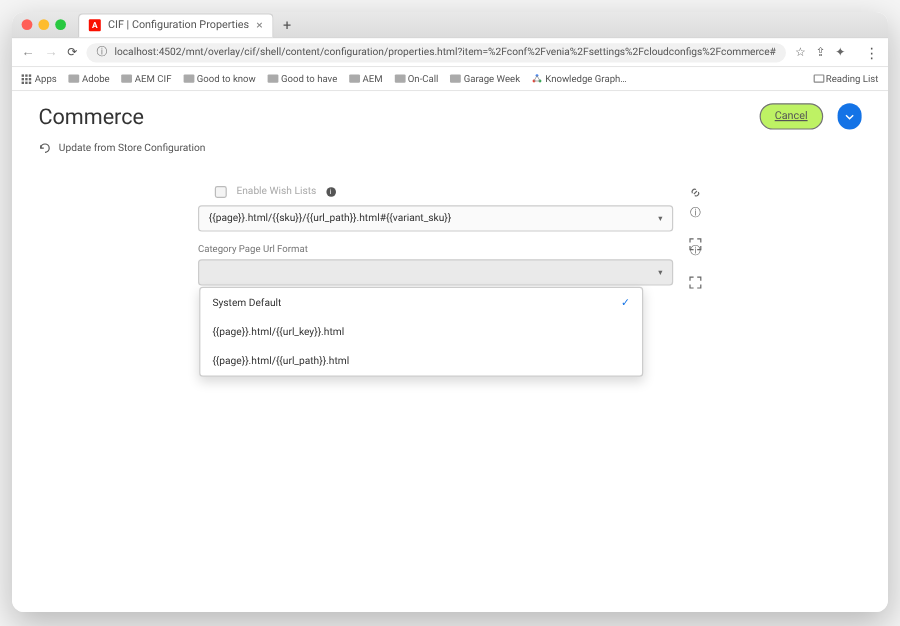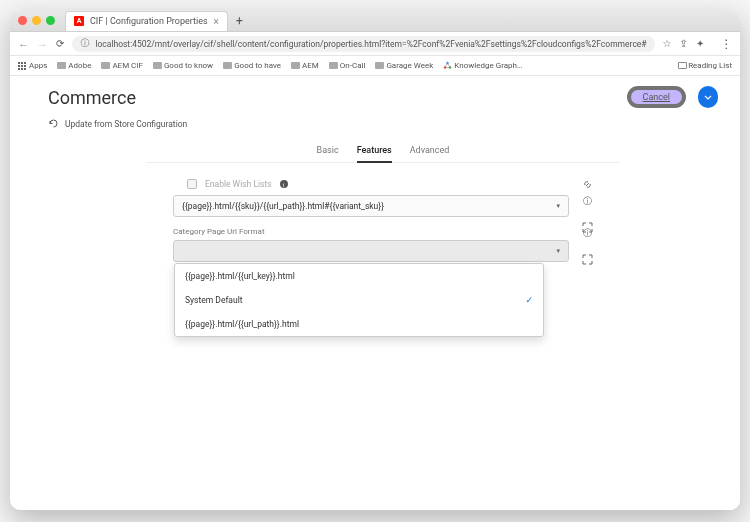--- a/index.html
+++ b/index.html
@@ -30,25 +30,25 @@
   .bm-apps{display:flex;align-items:center;gap:3px;justify-content:space-between;}
   .bm-grid{display:grid;grid-template-columns:repeat(3,2px);grid-template-rows:repeat(3,2px);gap:1px;}
   .bm-grid span{background:#666;}
   .bm-item{display:flex;align-items:center;gap:2px;color:#555;}
   .bm-folder{width:9px;height:7px;background:#aaa;border-radius:1px;}
   .bm-kg svg{display:block;}
   .bm-spacer{flex:1;}
   .bm-rl{display:flex;align-items:center;gap:1px;}
   .bm-rl-icon{width:9px;height:7px;border:1px solid #888;border-radius:1px;}
   
-  .content { height:434px; background:#fff; overflow:hidden; position:relative;margin-left:16px;}
+  .content { height:434px; background:#fff; overflow:hidden; position:relative;}
   .header { display:flex; align-items:center; padding:10px 22px 6px; }
   .title { font-size:18px; font-weight:400; color:#333; flex:1;}
   .btn { font-size:9px; height:22px; border-radius:11px; padding:0 12px; display:flex; align-items:center; cursor:pointer; }
-  .btn-cancel{border:4px solid #737373; color:#555; background:#c4b5fd; margin-right:8px;text-decoration:underline;}
+  .btn-cancel{border:1px solid #737373; color:#555; background:#bef264; margin-right:8px;text-decoration:underline;}
   .btn-save{background:#1473e6;color:#fff;border:none;}
   .btn-caret{width:20px;height:22px;background:#1473e6;border-radius:11px;margin-left:4px;display:flex;align-items:center;justify-content:center;color:#fff;font-size:8px;border:none;cursor:pointer;}
   .subaction{display:flex;align-items:center;gap:6px;padding:4px 22px 10px;font-size:8.5px;color:#555;}
   .subaction svg{display:block;}
   
   .tabs{display:flex;justify-content:center;gap:18px;font-size:9px;color:#777;border-bottom:1px solid #eee;margin:0 120px;}
   .tab-item{padding:6px 0;cursor:pointer;}
   .tab-item.active{color:#222;border-bottom:2px solid #333;margin-bottom:-1px;font-weight:500;}
   
   .form{width:420px;margin:16px auto 0;position:relative;}
@@ -174,25 +174,20 @@
       </button>
     </div>
     <div class="subaction">
       <svg width="11" height="11">
           <path d="M2 5.5 A3.5 3.5 0 1 1 5.5 9" stroke="#555" stroke-width="1" fill="none"></path>
           <path d="M2 3 L2 5.5 L4.5 5.5" stroke="#555" stroke-width="1" fill="none"></path>
         </svg>
       <span>Update from Store Configuration</span>
     </div>
 
-    <div class="tabs">
-      <div class="tab-item">Basic</div>
-      <div class="tab-item active">Features</div>
-      <div class="tab-item">Advanced</div>
-    </div>
 
     <div class="form">
       <div class="side-col" style="top:0;">
         <svg width="11" height="11">
             <path d="M3 6 A2.2 2.2 0 0 1 6 3 M5 8 A2.2 2.2 0 0 0 8 5 M4.2 6.8 L6.8 4.2" stroke="#666" stroke-width="1" fill="none"></path>
           </svg>
       </div>
       <div class="row" style="padding-right:24px;">
         <div class="checkbox"></div>
         <span class="cb-label">Enable Wish Lists</span>
@@ -218,25 +213,25 @@
           <svg width="11" height="11">
               <path d="M1 4 L1 1 L4 1 M7 1 L10 1 L10 4 M10 7 L10 10 L7 10 M4 10 L1 10 L1 7" stroke="#666" stroke-width="1" fill="none"></path>
             </svg>
         </div>
         <div class="field-label">Category Page Url Format</div>
         <div class="select" style="background:#eaeaea;">
           <span></span>
           <span class="caret">▾</span>
           <div class="dropdown">
             <div class="dd-item">
-              <span>{{page}}.html/{{url_key}}.html</span>
+              <span>System Default</span>
+              <span class="dd-check">✓</span>
             </div>
             <div class="dd-item">
-              <span>System Default</span>
-              <span class="dd-check">✓</span>
+              <span>{{page}}.html/{{url_key}}.html</span>
             </div>
             <div class="dd-item">
               <span>{{page}}.html/{{url_path}}.html</span>
             </div>
           </div>
         </div>
       </div>
 
     </div>
   </div>

